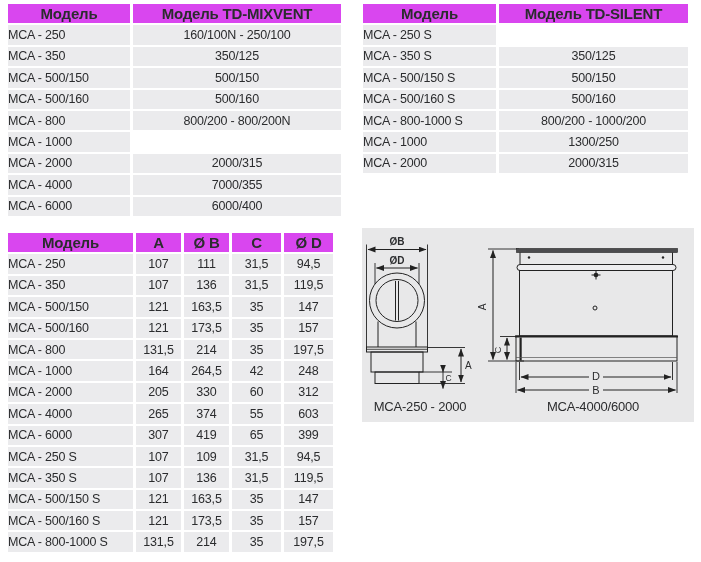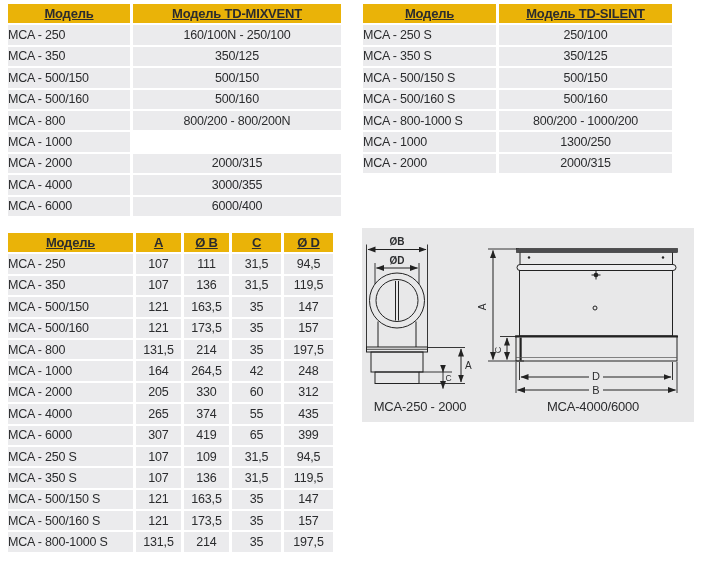--- a/index.html
+++ b/index.html
@@ -6,26 +6,26 @@
   body{width:701px;height:562px;font-family:"Liberation Sans", sans-serif;}
   .page{position:relative;width:701px;height:562px;background:#ffffff;overflow:hidden;}
   .dtable{position:absolute;}
   .trow{display:flex;margin-bottom:2px;}
   .tcell{
     background:#ebebed;height:19.4px;display:flex;align-items:center;justify-content:center;
     font-size:12.5px;color:#2b2c2e;margin-right:3px;box-sizing:border-box;flex:none;
     letter-spacing:-0.2px;white-space:nowrap;
   }
   .tcell:last-child{margin-right:12px;}
-  .trow.thead .tcell{background:#eab308;font-weight:bold;font-size:13px;text-decoration:underline;}
+  .trow.thead .tcell{background:#d946ef;font-weight:bold;font-size:15px;}
   .trow.tdata .tcell.c0{justify-content:flex-start;padding-left:0;}
   #mixvent{left:8px;top:4px;}
   #mixvent .c0{width:122px;} #mixvent .c1{width:208px;}
   #silent{left:363px;top:4px;}
-  #silent .c0{width:133px;} #silent .c1{width:173px;}
+  #silent .c0{width:133px;} #silent .c1{width:189px;}
   #dims{left:8px;top:233px;}
   #dims .c0{width:125px;} #dims .c1{width:45px;} #dims .c2{width:45px;}
   #dims .c3{width:49px;} #dims .c4{width:49px;}
   .panel{position:absolute;left:362px;top:228px;width:332px;height:194px;background:#e8e8e9;}
   .panel svg{display:block;}
   text{fill:#2b2c2e;font-family:"Liberation Sans", sans-serif;}
 </style>
 </head>
 <body>
 
@@ -58,36 +58,35 @@
       </div>
       <div class="trow tdata">
         <div class="tcell c0">MCA - 1000</div>
       </div>
       <div class="trow tdata">
         <div class="tcell c0">MCA - 2000</div>
         <div class="tcell c1">2000/315</div>
       </div>
       <div class="trow tdata">
         <div class="tcell c0">MCA - 4000</div>
-        <div class="tcell c1">3000/355</div>
+        <div class="tcell c1">7000/355</div>
       </div>
       <div class="trow tdata">
         <div class="tcell c0">MCA - 6000</div>
         <div class="tcell c1">6000/400</div>
       </div>
     </div>
 
   <div class="dtable" id="silent">
       <div class="trow thead">
         <div class="tcell c0">Модель</div>
         <div class="tcell c1">Модель TD-SILENT</div>
       </div>
       <div class="trow tdata">
         <div class="tcell c0">MCA - 250 S</div>
-        <div class="tcell c1">250/100</div>
       </div>
       <div class="trow tdata">
         <div class="tcell c0">MCA - 350 S</div>
         <div class="tcell c1">350/125</div>
       </div>
       <div class="trow tdata">
         <div class="tcell c0">MCA - 500/150 S</div>
         <div class="tcell c1">500/150</div>
       </div>
       <div class="trow tdata">
@@ -163,21 +162,21 @@
         <div class="tcell c1">205</div>
         <div class="tcell c2">330</div>
         <div class="tcell c3">60</div>
         <div class="tcell c4">312</div>
       </div>
       <div class="trow tdata">
         <div class="tcell c0">MCA - 4000</div>
         <div class="tcell c1">265</div>
         <div class="tcell c2">374</div>
         <div class="tcell c3">55</div>
-        <div class="tcell c4">435</div>
+        <div class="tcell c4">603</div>
       </div>
       <div class="trow tdata">
         <div class="tcell c0">MCA - 6000</div>
         <div class="tcell c1">307</div>
         <div class="tcell c2">419</div>
         <div class="tcell c3">65</div>
         <div class="tcell c4">399</div>
       </div>
       <div class="trow tdata">
         <div class="tcell c0">MCA - 250 S</div>

